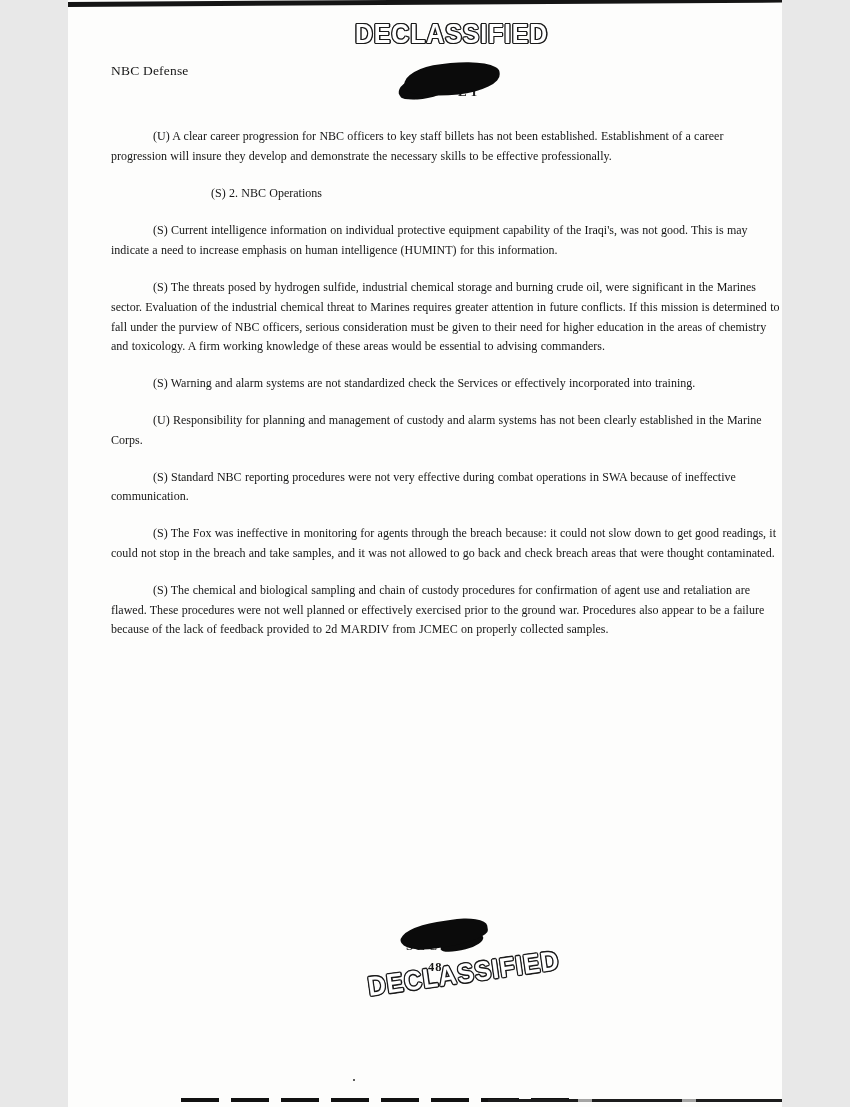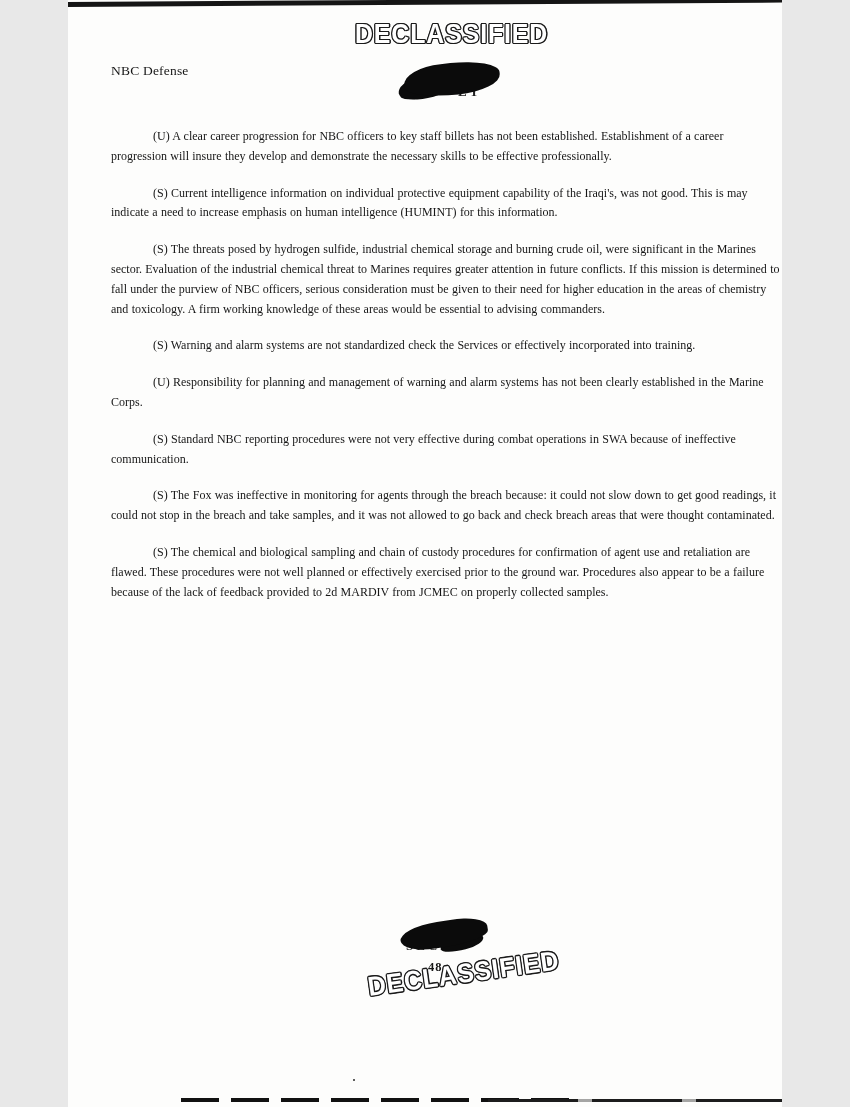--- a/index.html
+++ b/index.html
@@ -112,24 +112,25 @@
   <div class="header-label">NBC Defense</div>
 
   <div class="redaction-fragment frag-top">ET</div>
   <div class="blob blob-top-tail"></div>
   <div class="blob blob-top-main"></div>
 
   <div class="handwritten-mark">(</div>
 
   <div class="body-text">
     <p class="para">(U) A clear career progression for NBC officers to key staff billets has not been established.  Establishment of a career progression will insure they develop and demonstrate the necessary skills to be effective professionally.</p>
+    <p class="para heading">(S) 2.  NBC Operations</p>
     <p class="para">(S) Current intelligence information on individual protective equipment capability of the Iraqi's, was not good.  This is may indicate a need to increase emphasis on human intelligence (HUMINT) for this information.</p>
     <p class="para">(S) The threats posed by hydrogen sulfide, industrial chemical storage and burning crude oil, were significant in the Marines sector.  Evaluation of the industrial chemical threat to Marines requires greater attention in future conflicts.  If this mission is determined to fall under the purview of NBC officers, serious consideration must be given to their need for higher education in the areas of chemistry and toxicology.  A firm working knowledge of these areas would be essential to advising commanders.</p>
     <p class="para">(S) Warning and alarm systems are not standardized check the Services or effectively incorporated into training.</p>
-    <p class="para">(U) Responsibility for planning and management of warning and alarm systems has not been clearly established in the Marine Corps.</p>
+    <p class="para">(U) Responsibility for planning and management of custody and alarm systems has not been clearly established in the Marine Corps.</p>
     <p class="para">(S) Standard NBC reporting procedures were not very effective during combat operations in SWA because of ineffective communication.</p>
     <p class="para">(S) The Fox was ineffective in monitoring for agents through the breach because: it could not slow down to get good readings, it could not stop in the breach and take samples, and it was not allowed to go back and check breach areas that were thought contaminated.</p>
     <p class="para">(S) The chemical and biological sampling and chain of custody procedures for confirmation of agent use and retaliation are flawed.  These procedures were not well planned or effectively exercised prior to the ground war.  Procedures also appear to be a failure because of the lack of feedback provided to 2d MARDIV from JCMEC on properly collected samples.</p>
   </div>
 
   <div class="redaction-fragment frag-bottom">SECR</div>
   <div class="blob blob-bottom-tail"></div>
   <div class="blob blob-bottom-main"></div>
 
   <div class="page-number">48</div>

